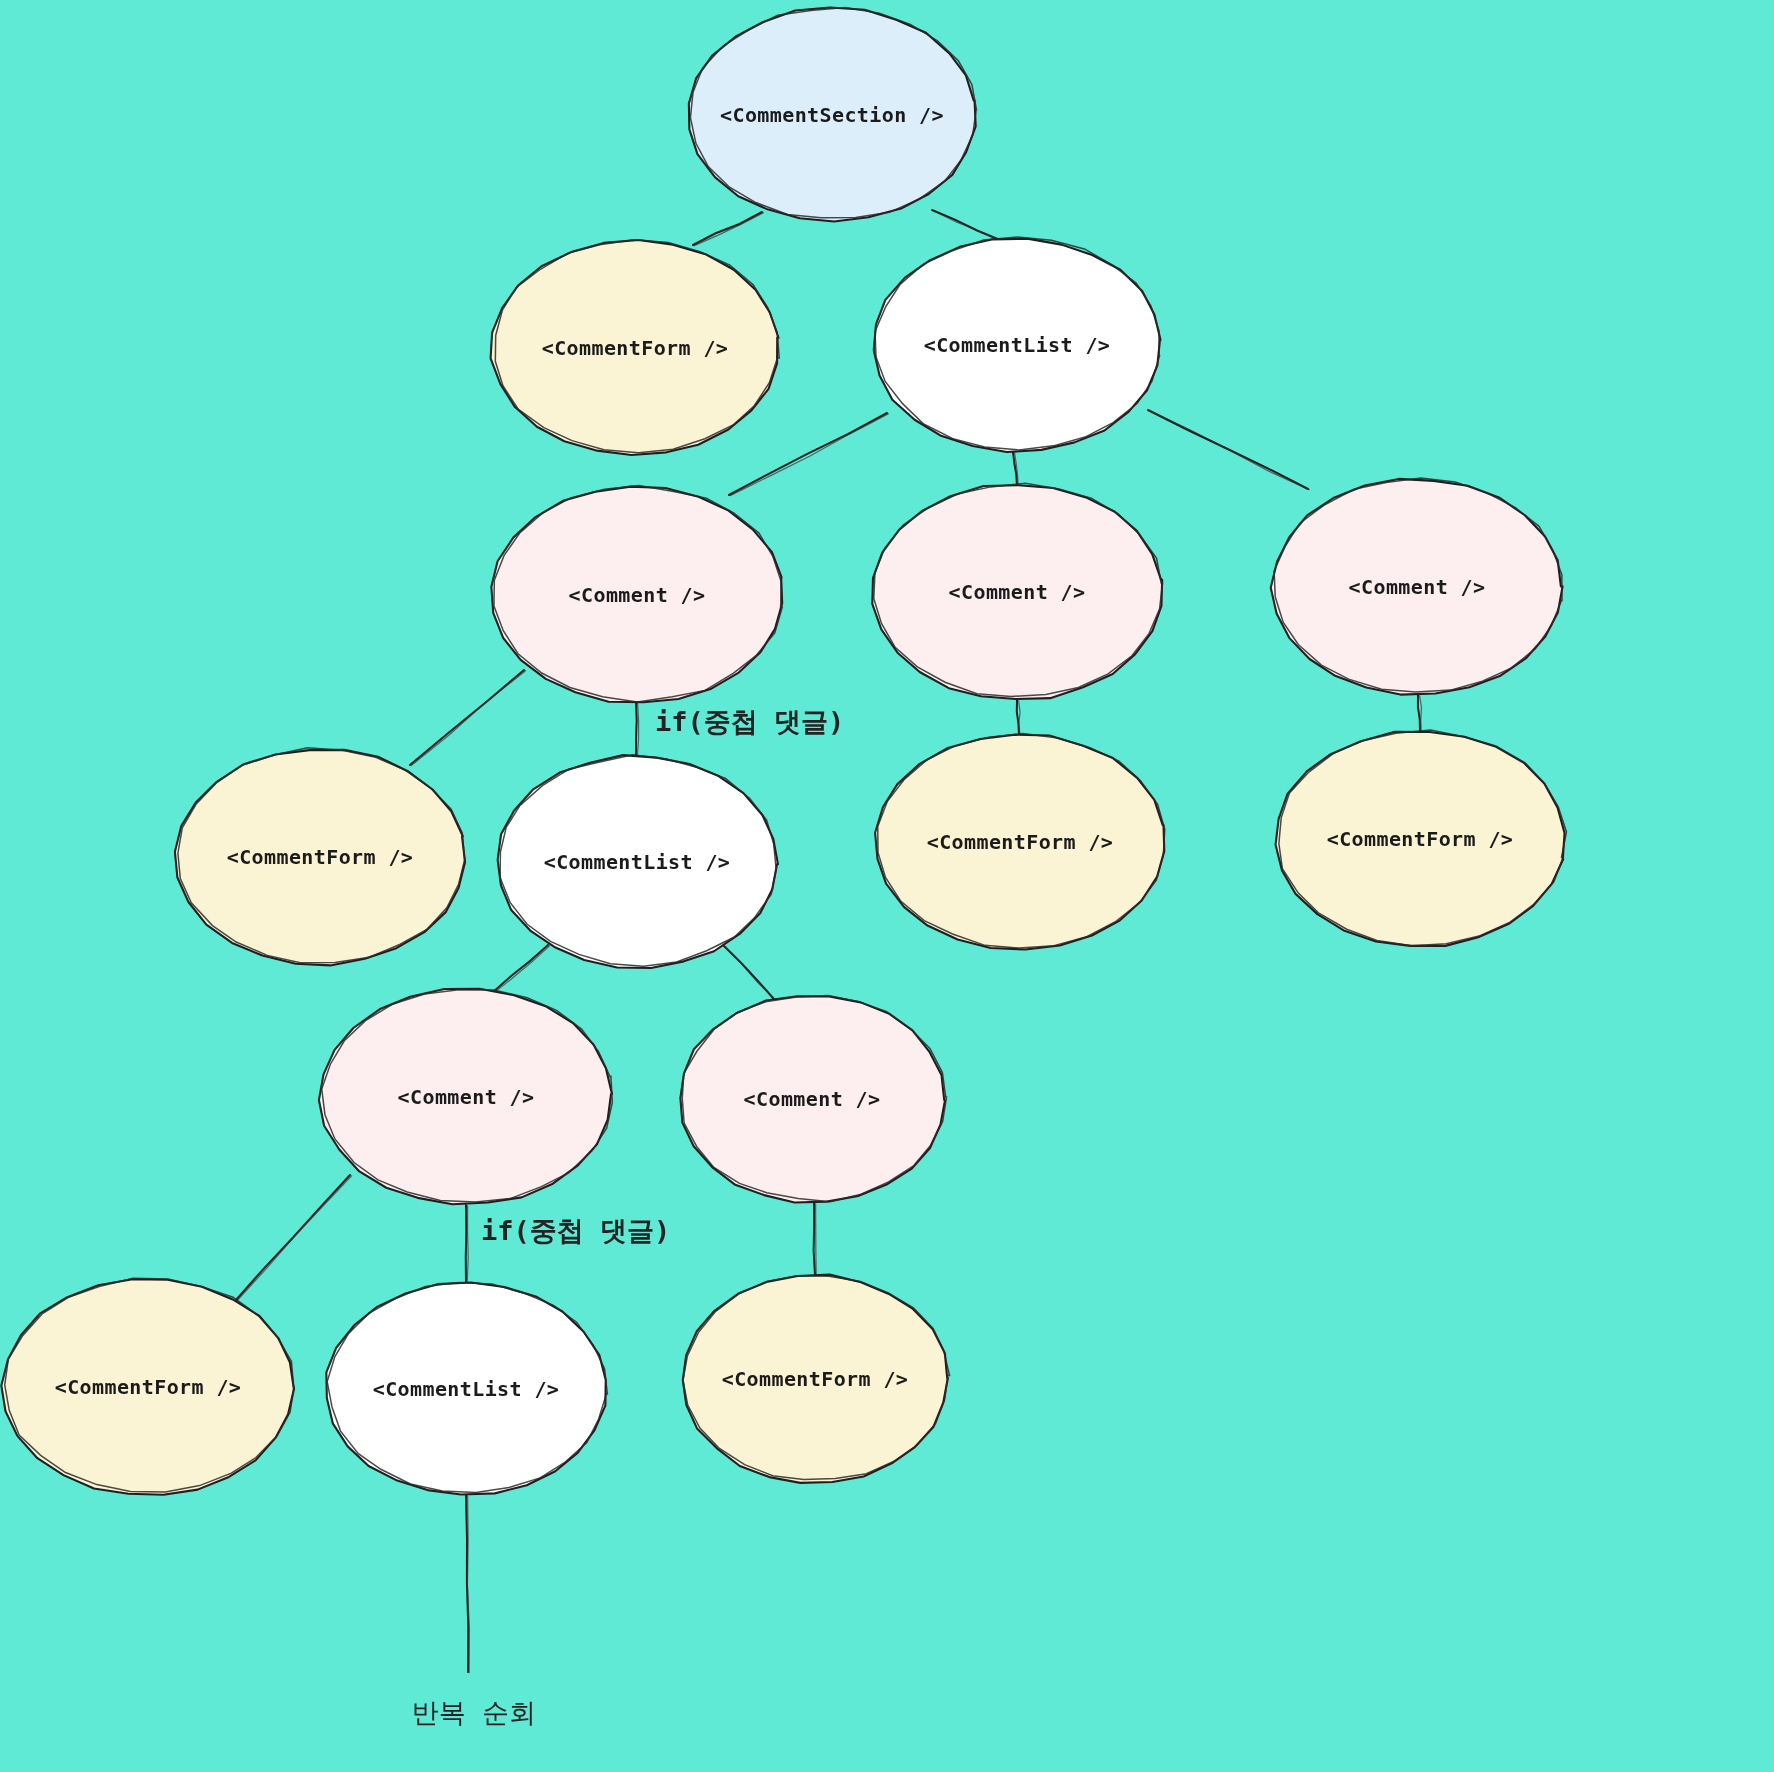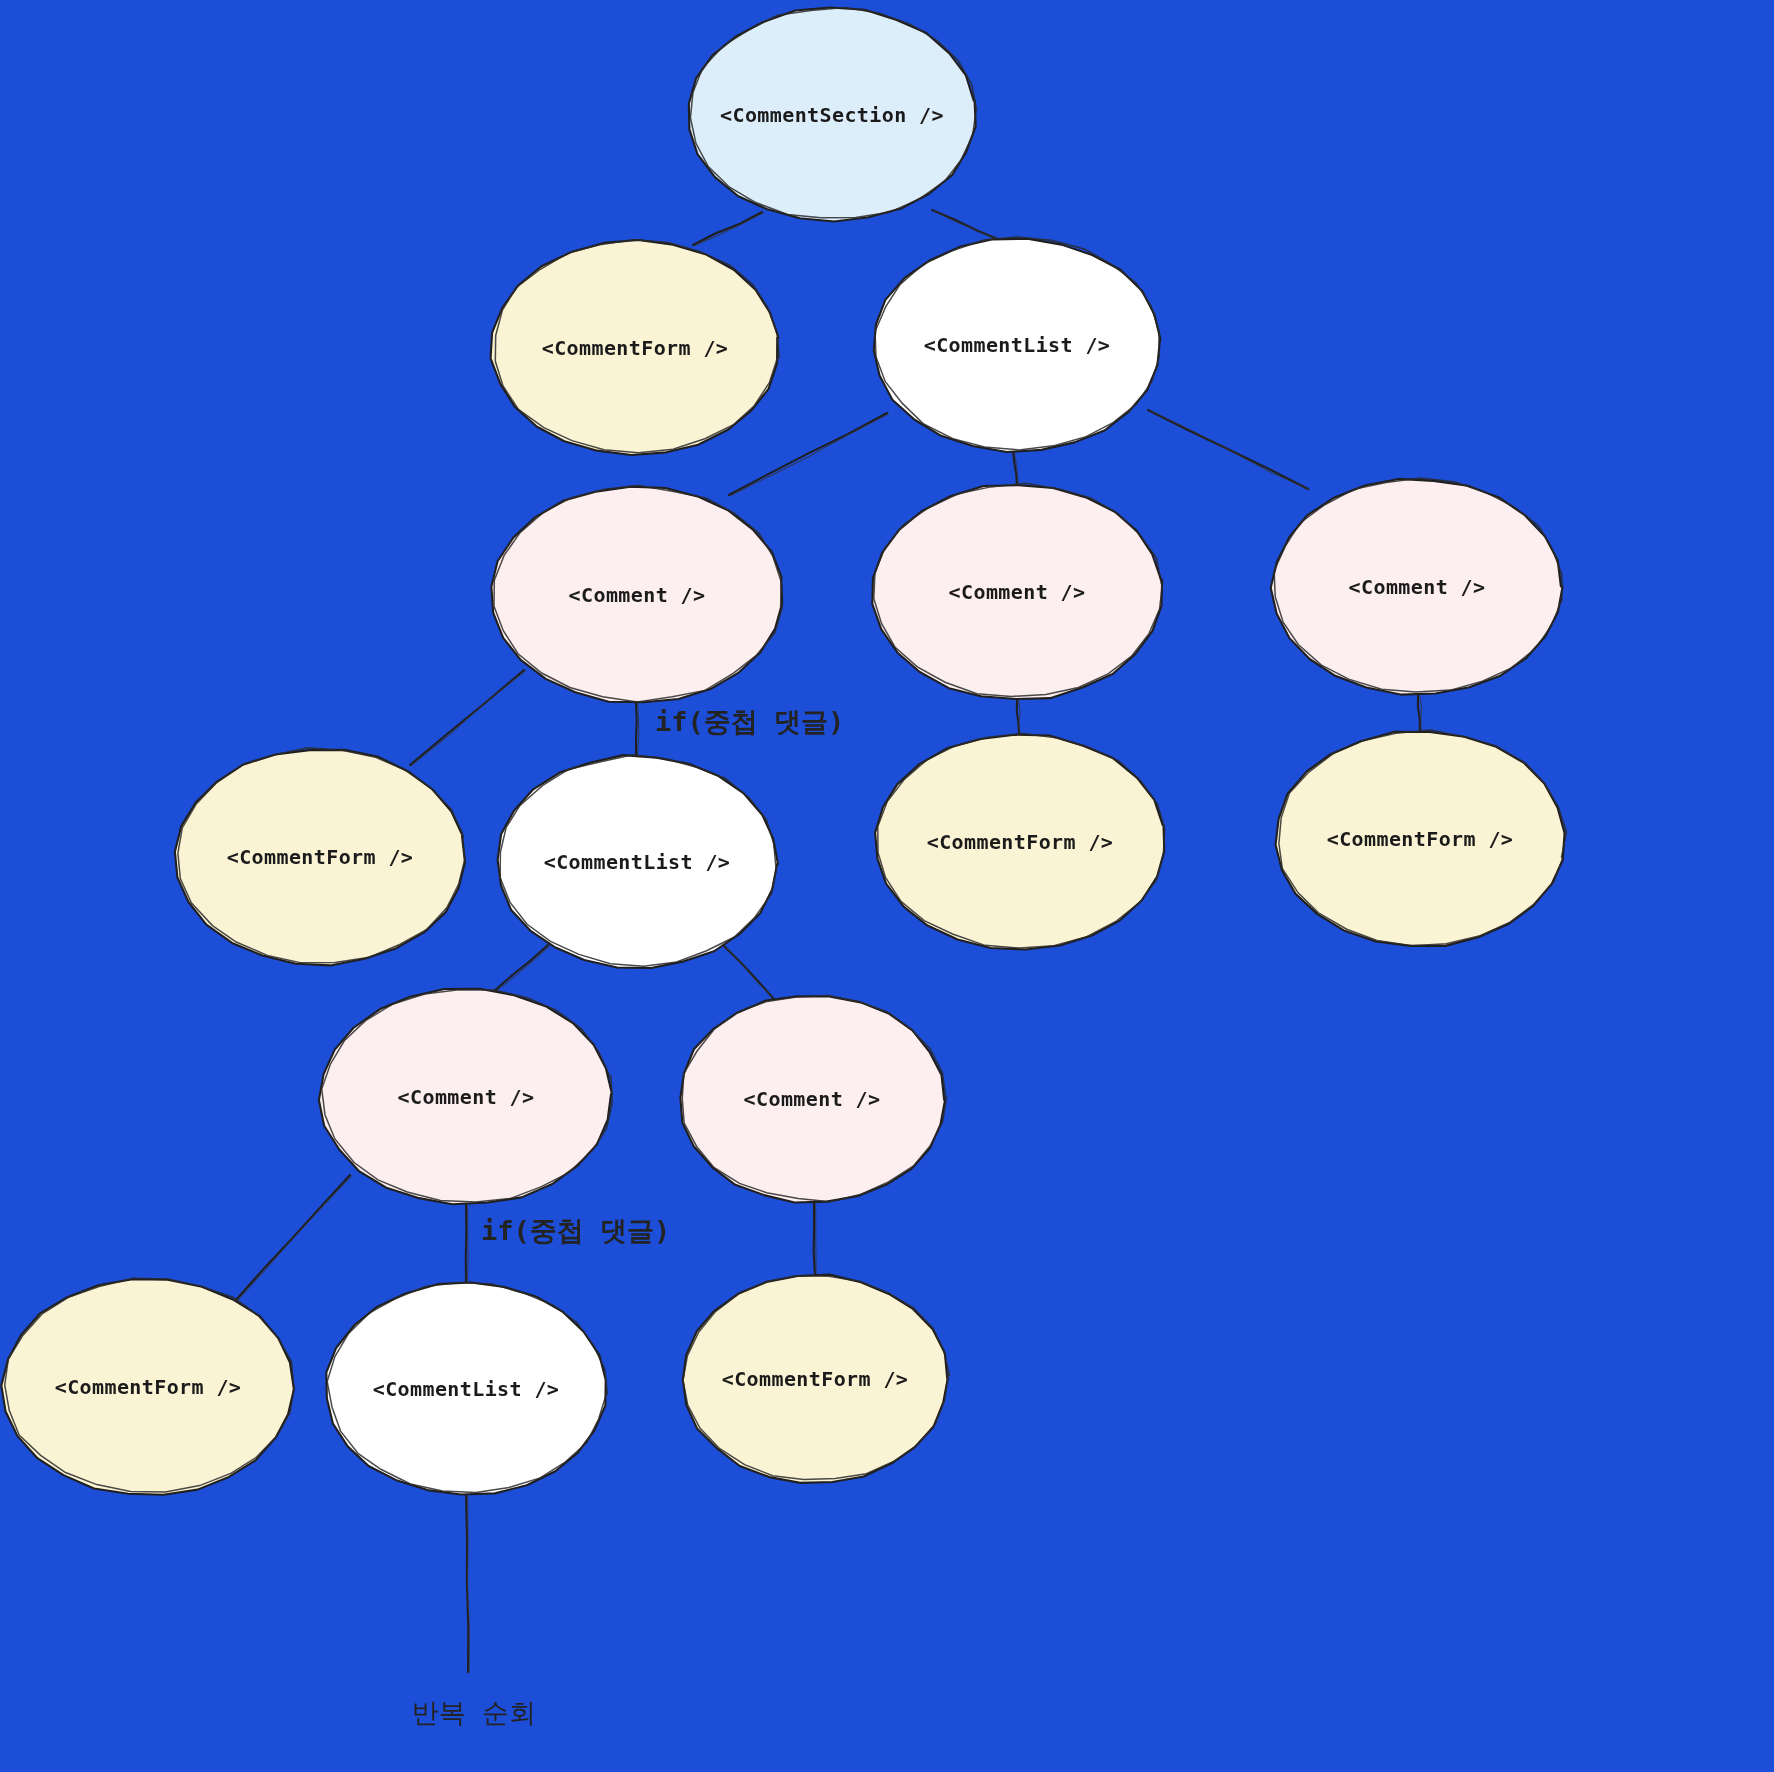--- a/index.html
+++ b/index.html
@@ -10,21 +10,21 @@
   body {
     width: 1774px;
     height: 1772px;
     font-family: "DejaVu Sans Mono", "Liberation Mono", monospace;
     overflow: hidden;
   }
   #diagram-root {
     position: relative;
     width: 1774px;
     height: 1772px;
-    background: #1d4ed8;
+    background: #5eead4;
   }
   svg#tree-svg {
     position: absolute;
     top: 0;
     left: 0;
     width: 1774px;
     height: 1772px;
     display: block;
   }
   .node-ellipse {

